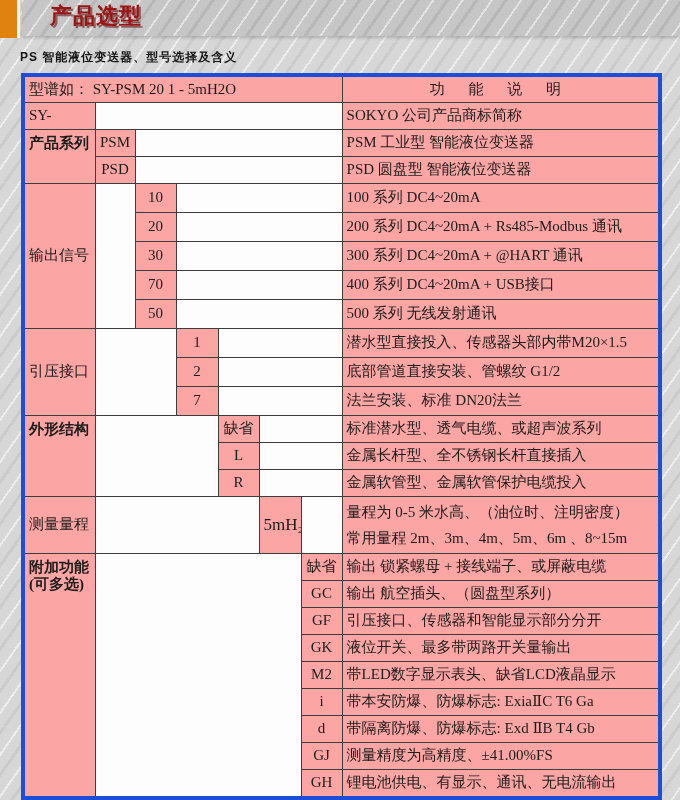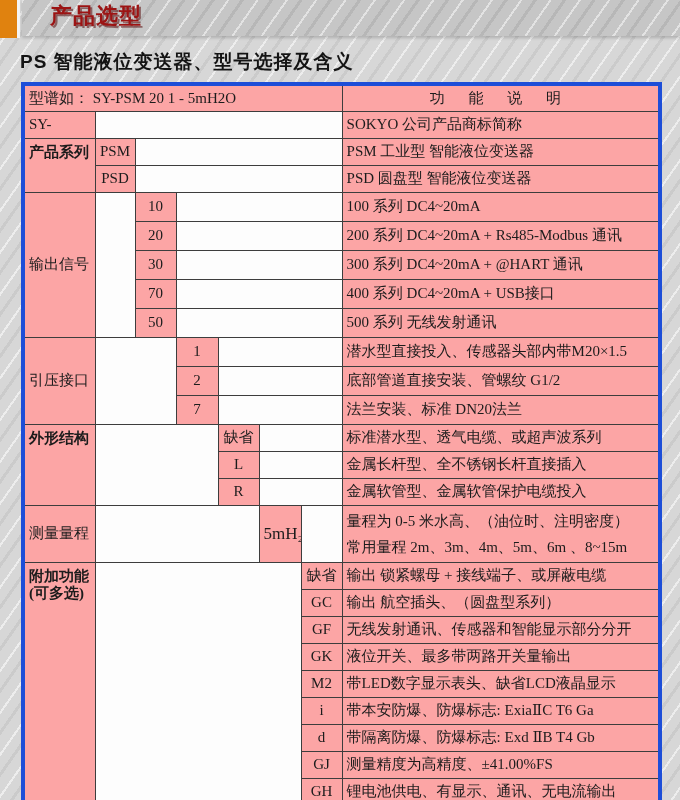--- a/index.html
+++ b/index.html
@@ -24,21 +24,21 @@
   .page-title{
     position:absolute;left:28px;top:1px;margin:0;
     font-family:"Liberation Sans","DejaVu Sans",sans-serif;
     font-size:22px;font-weight:bold;color:#9c1414;
     text-shadow:2px 2px 0 rgba(90,14,14,.55);
     letter-spacing:1px;
   }
   .subtitle{
     margin:9px 0 7px 20px;
     font-family:"Liberation Sans","DejaVu Sans",sans-serif;
-    font-size:19px;font-weight:bold;color:#141414;letter-spacing:1px;
+    font-size:12px;font-weight:bold;color:#141414;letter-spacing:1px;
   }
   table.spec{
     margin-left:21px;border-collapse:collapse;table-layout:fixed;
     width:637px;background:#fca5a5;border:4px solid #1d4ed8;
   }
   table.spec td{
     border:1px solid #3d3d3d;
     font-size:15px;color:#1c1c1c;
     padding:0 4px;overflow:hidden;white-space:nowrap;
     vertical-align:middle;line-height:1.15;
@@ -186,21 +186,21 @@
       <td colspan="5" rowspan="9" class="spacer"></td>
       <td class="code">缺省</td>
       <td class="desc">输出 锁紧螺母 + 接线端子、或屏蔽电缆</td>
     </tr>
     <tr class="rh26">
       <td class="code">GC</td>
       <td class="desc">输出 航空插头、（圆盘型系列）</td>
     </tr>
     <tr class="rh26">
       <td class="code">GF</td>
-      <td class="desc">无线发射通讯、传感器和智能显示部分分开</td>
+      <td class="desc">引压接口、传感器和智能显示部分分开</td>
     </tr>
     <tr class="rh26">
       <td class="code">GK</td>
       <td class="desc">液位开关、最多带两路开关量输出</td>
     </tr>
     <tr class="rh26">
       <td class="code">M2</td>
       <td class="desc">带LED数字显示表头、缺省LCD液晶显示</td>
     </tr>
     <tr class="rh26">

